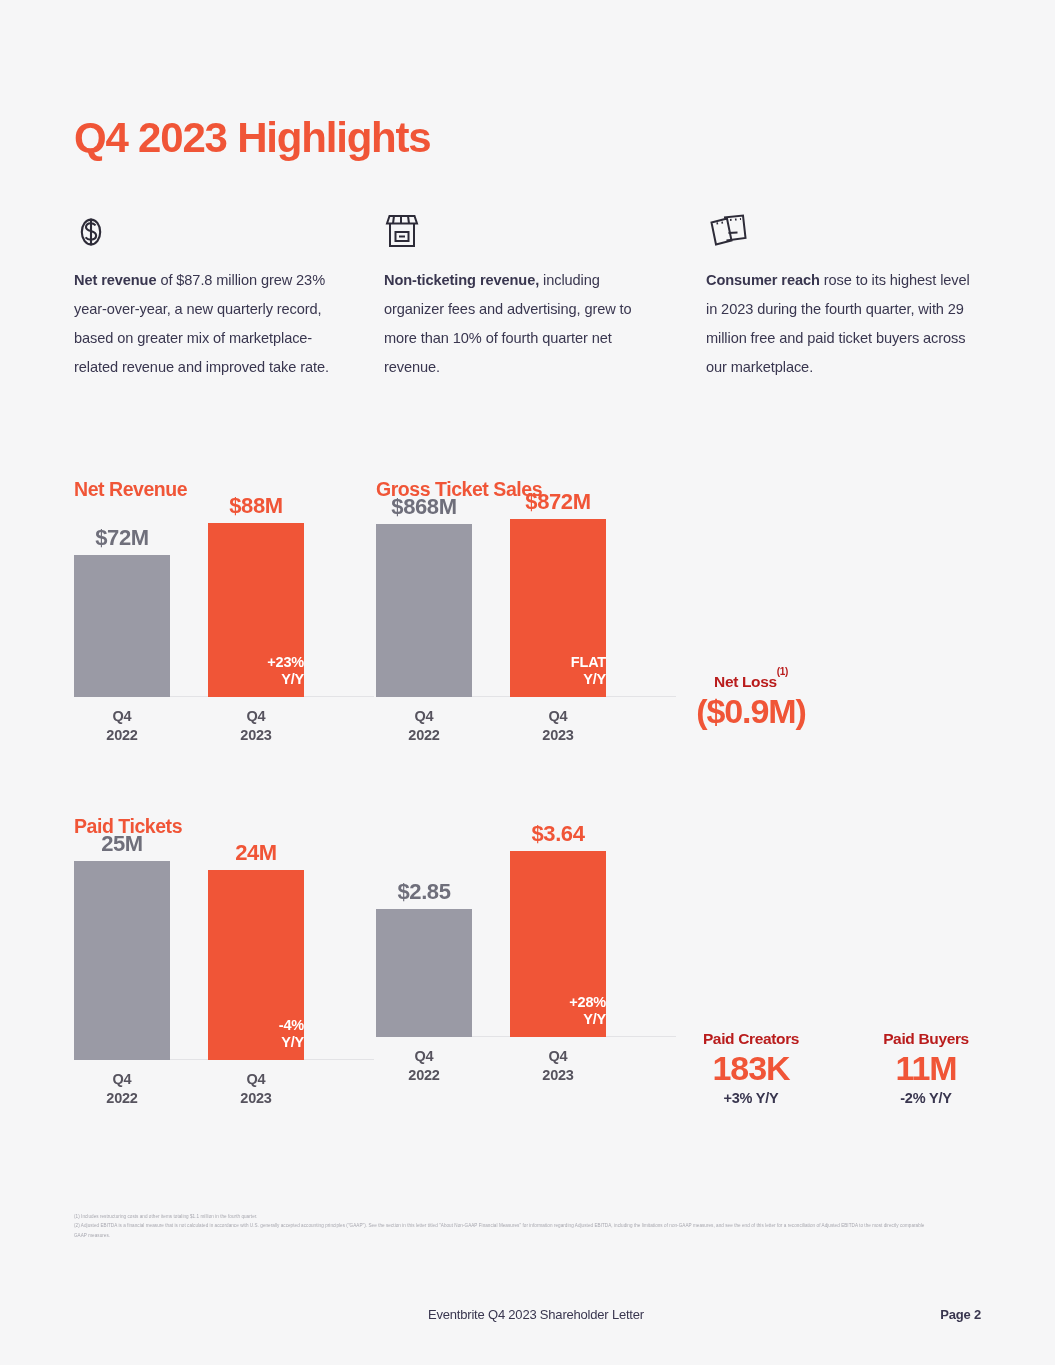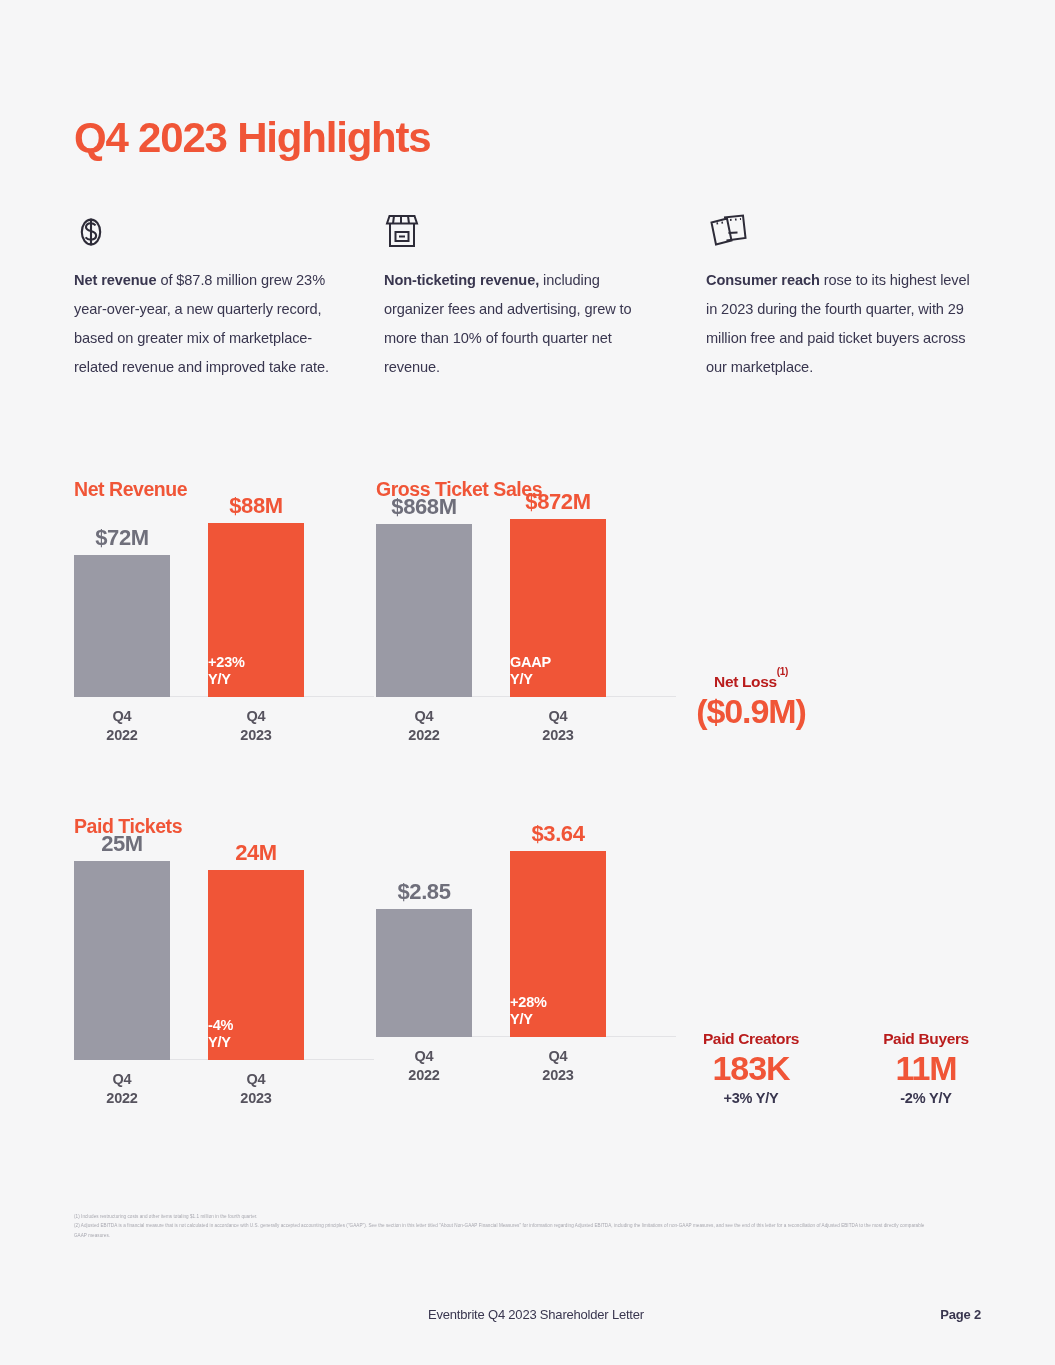--- a/index.html
+++ b/index.html
@@ -55,21 +55,21 @@
   }
   .bar-val.gray { color:#6F6F7B; }
   .bar-val.orange { color:#F05537; }
   .bar {
     width:96px; position:relative;
   }
   .bar.gray { background:#9A9AA5; }
   .bar.orange { background:#F05537; }
   .bar-yy {
     position:absolute; left:0; right:0; bottom:9px;
-    text-align:left; color:#fff; font-size:14.5px;
+    text-align:right; color:#fff; font-size:14.5px;
     font-weight:bold; line-height:17px; letter-spacing:-0.2px;
   }
   .bar-lbl {
     position:absolute; top:100%; left:0; width:96px;
     text-align:center; padding-top:10px;
     font-size:14.5px; font-weight:bold; line-height:19px;
     color:#56535E; letter-spacing:-0.2px;
   }
 
   
@@ -187,21 +187,21 @@
         <div class="bar gray" style="height:173px;"></div>
         <div class="bar-lbl">
           <span>Q4</span><br>
           <span>2022</span>
         </div>
       </div>
       <div class="bar-col b1">
         <div class="bar-val orange" style="bottom:182px;margin-top:12px;">$872M</div>
         <div class="bar orange" style="height:178px;">
           <div class="bar-yy">
-            <span>GAAP</span><br>
+            <span>FLAT</span><br>
             <span>Y/Y</span>
           </div>
         </div>
         <div class="bar-lbl">
           <span>Q4</span><br>
           <span>2023</span>
         </div>
       </div>
     </div>
   </div>

